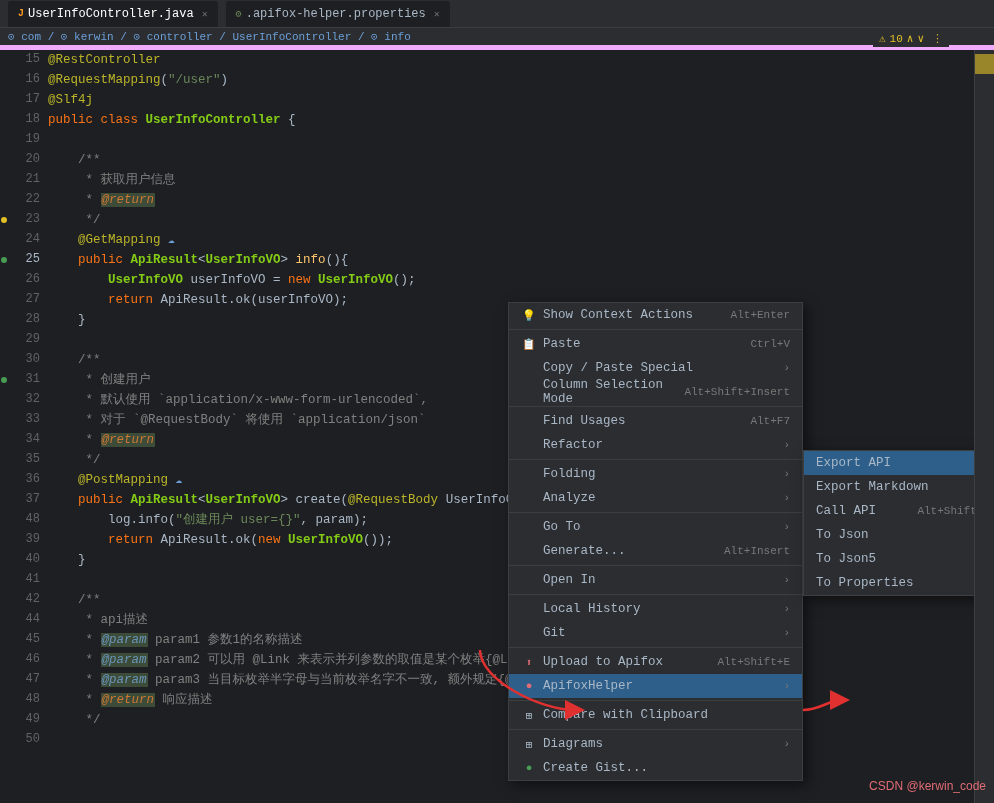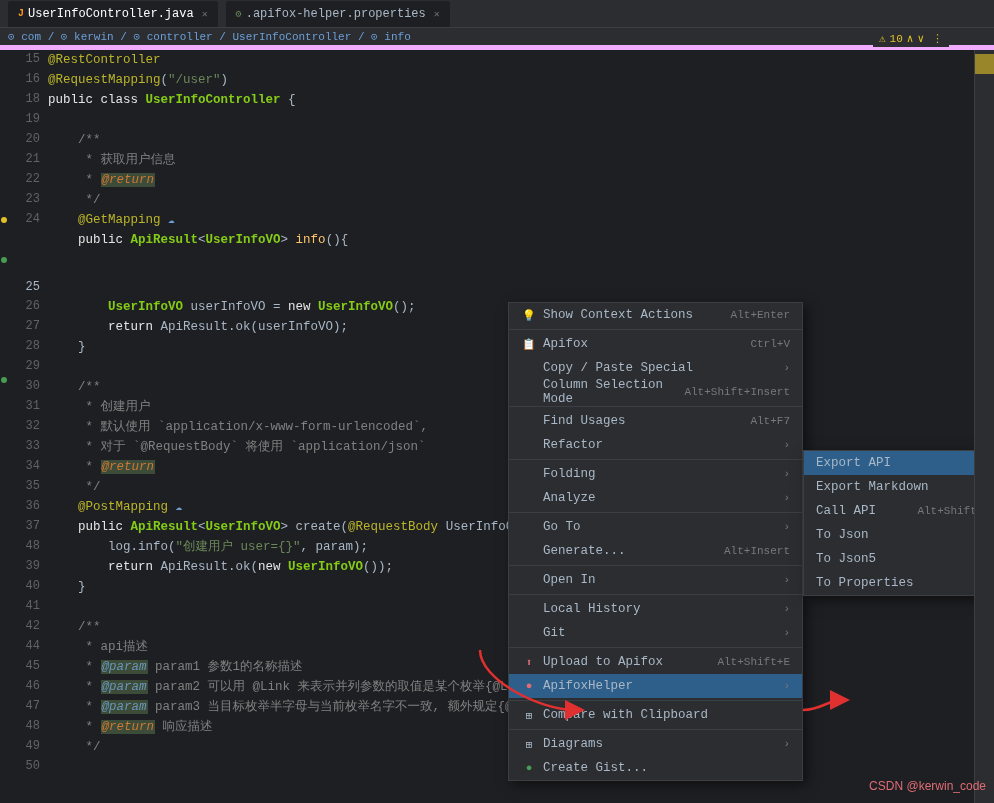--- a/index.html
+++ b/index.html
@@ -57,21 +57,21 @@
       background: #1e1f22;
       overflow: hidden;
       position: relative;
     }
 
     .code-container {
       display: flex;
       height: 100%;
     }
 
-    .keyword { color: #e5e5e5; }
+    .keyword { color: #f97316; }
     .annotation { color: #bbb529; }
     .string { color: #6a8759; }
     .comment { color: #808080; }
     .class-name { color: #84cc16; font-weight: bold; }
     .method-name { color: #ffc66d; }
 
     
     .right-panel {
       width: 20px;
       background: #2b2d30;
@@ -188,21 +188,20 @@
       width: 40px;
       text-align: right;
       color: #606366;
       font-size: 12px;
       padding-right: 8px;
       flex-shrink: 0;
       user-select: none;
     }
     .ln.active-line {
       color: #a9b7c6;
-      margin-top: 48px;
     }
     .code-line {
       flex: 1;
       font-size: 12.5px;
       white-space: pre;
     }
 
     .top-info-bar {
       height: 22px;
       background: #2b2d30;
@@ -314,20 +313,24 @@
         <div class="line-row">
           <span class="ln">15</span>
           <span class="code-line"><span class="annotation">@RestController</span></span>
         </div>
 
         <div class="line-row">
           <span class="ln">16</span>
           <span class="code-line"><span class="annotation">@RequestMapping</span>(<span class="string">"/user"</span>)</span>
         </div>
 
+        <div class="line-row">
+          <span class="ln">17</span>
+          <span class="code-line"><span class="annotation">@Slf4j</span></span>
+        </div>
 
         <div class="line-row">
           <span class="ln">18</span>
           <span class="code-line"><span class="keyword">public class</span> <span class="class-name">UserInfoController</span> {</span>
         </div>
 
         <div class="line-row">
           <span class="ln">19</span>
           <span class="code-line"></span>
         </div>
@@ -492,21 +495,21 @@
           <span class="menu-icon">💡</span>
           <span class="menu-item-label">Show Context Actions</span>
         </div>
         <span class="menu-shortcut">Alt+Enter</span>
       </div>
       <div class="menu-separator"></div>
 
       <div class="menu-item">
         <div class="menu-item-left">
           <span class="menu-icon">📋</span>
-          <span class="menu-item-label">Apifox</span>
+          <span class="menu-item-label">Paste</span>
         </div>
         <span class="menu-shortcut">Ctrl+V</span>
       </div>
 
       <div class="menu-item">
         <div class="menu-item-left">
           <span class="menu-icon"></span>
           <span class="menu-item-label">Copy / Paste Special</span>
         </div>
         <span class="menu-arrow">›</span>

